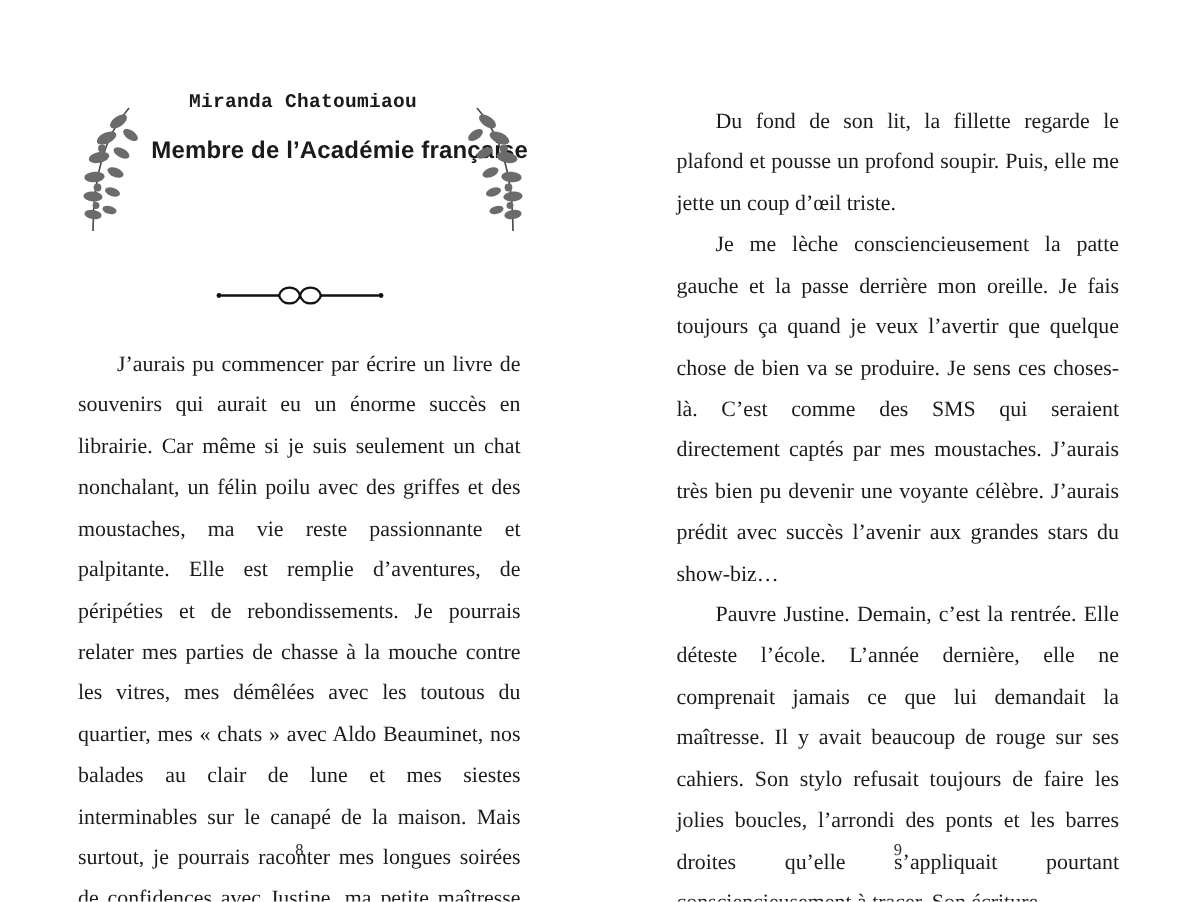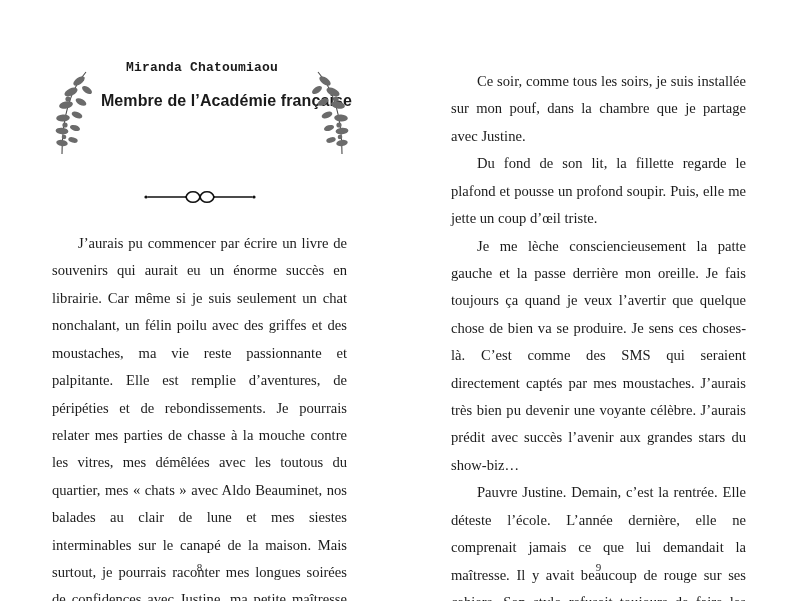--- a/index.html
+++ b/index.html
@@ -192,21 +192,20 @@
     <div class="body-text">
       <p>J’aurais pu commencer par écrire un livre de souvenirs qui aurait eu un énorme succès en librairie. Car même si je suis seulement un chat nonchalant, un félin poilu avec des griffes et des moustaches, ma vie reste passionnante et palpitante. Elle est remplie d’aventures, de péripéties et de rebondissements. Je pourrais relater mes parties de chasse à la mouche contre les vitres, mes démêlées avec les toutous du quartier, mes « chats » avec Aldo Beauminet, nos balades au clair de lune et mes siestes interminables sur le canapé de la maison. Mais surtout, je pourrais raconter mes longues soirées de confidences avec Justine, ma petite maîtresse adorée.</p>
 
     </div>
 
     <div class="folio">8</div>
   </div>
 
   <div class="page page-right">
     <div class="body-text">
-      <p>Ce soir, comme tous les soirs, je suis installée sur mon pouf, dans la chambre que je partage avec Justine.</p>
       <p>Du fond de son lit, la fillette regarde le plafond et pousse un profond soupir. Puis, elle me jette un coup d’œil triste.</p>
       <p>Je me lèche consciencieusement la patte gauche et la passe derrière mon oreille. Je fais toujours ça quand je veux l’avertir que quelque chose de bien va se produire. Je sens ces choses-là. C’est comme des SMS qui seraient directement captés par mes moustaches. J’aurais très bien pu devenir une voyante célèbre. J’aurais prédit avec succès l’avenir aux grandes stars du show-biz…</p>
       <p>Pauvre Justine. Demain, c’est la rentrée. Elle déteste l’école. L’année dernière, elle ne comprenait jamais ce que lui demandait la maîtresse. Il y avait beaucoup de rouge sur ses cahiers. Son stylo refusait toujours de faire les jolies boucles, l’arrondi des ponts et les barres droites qu’elle s’appliquait pourtant consciencieusement à tracer. Son écriture,</p>
     </div>
 
     <div class="folio">9</div>
   </div>
 
 </div>
 

